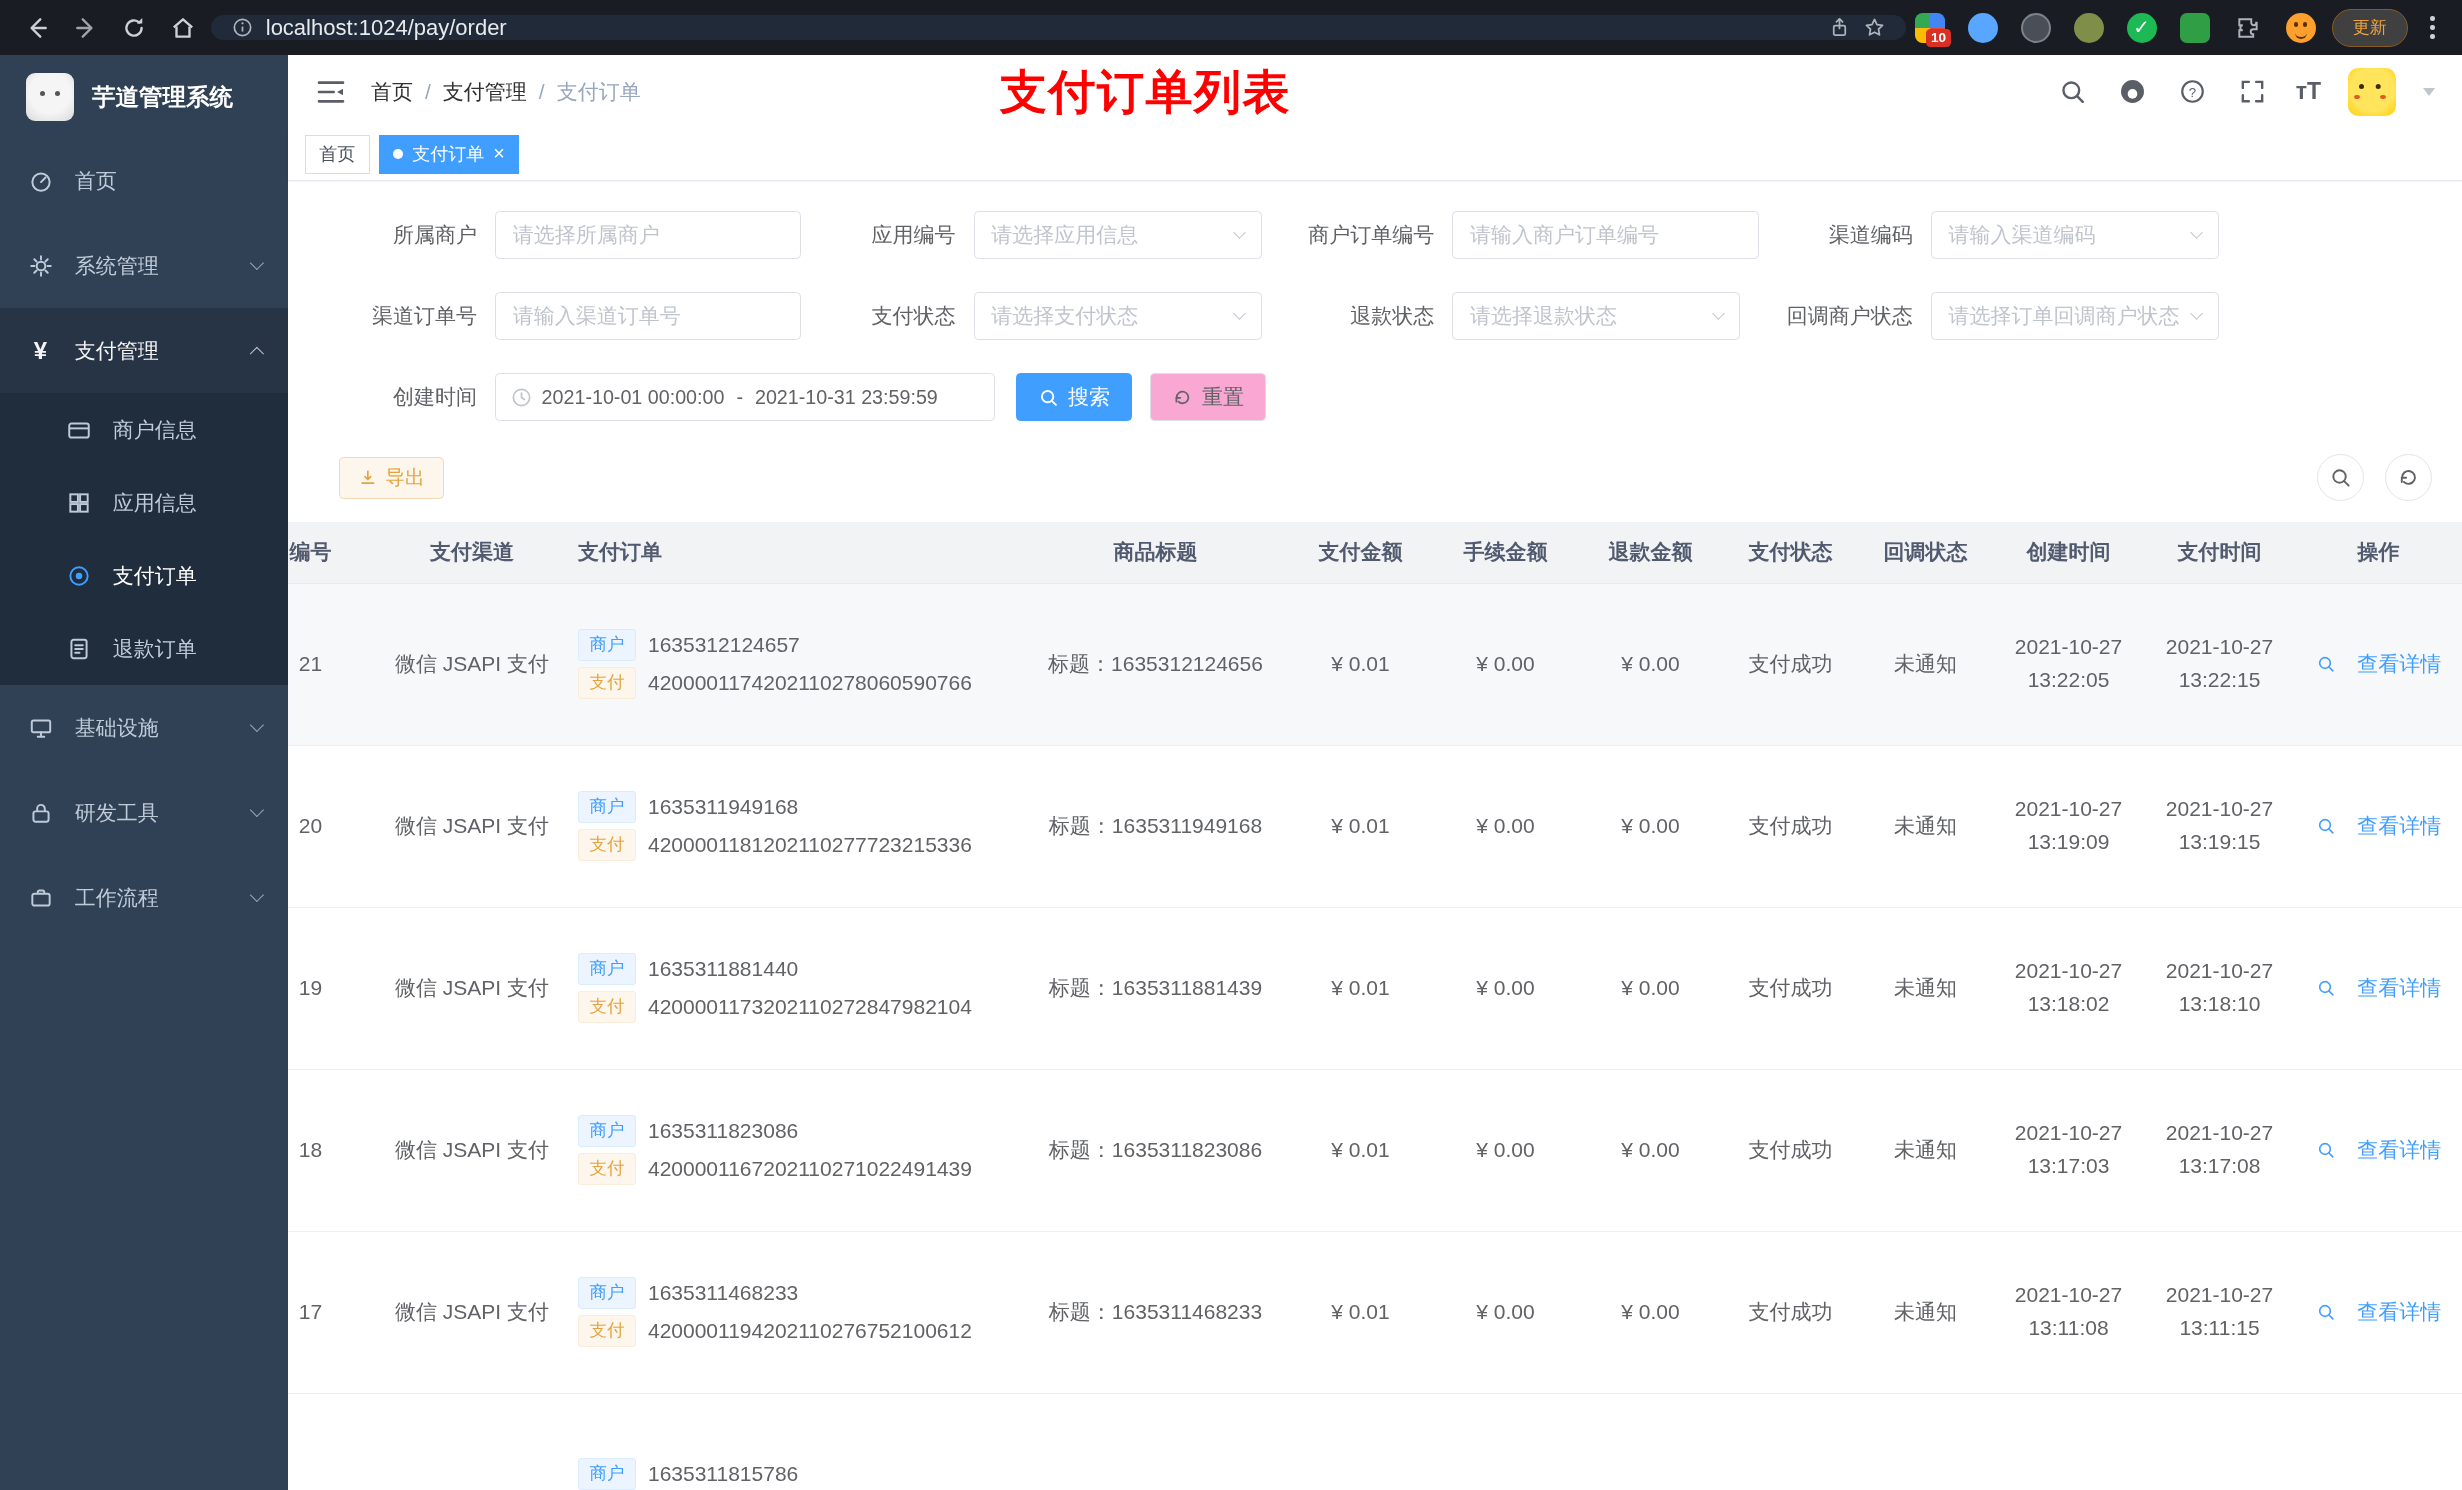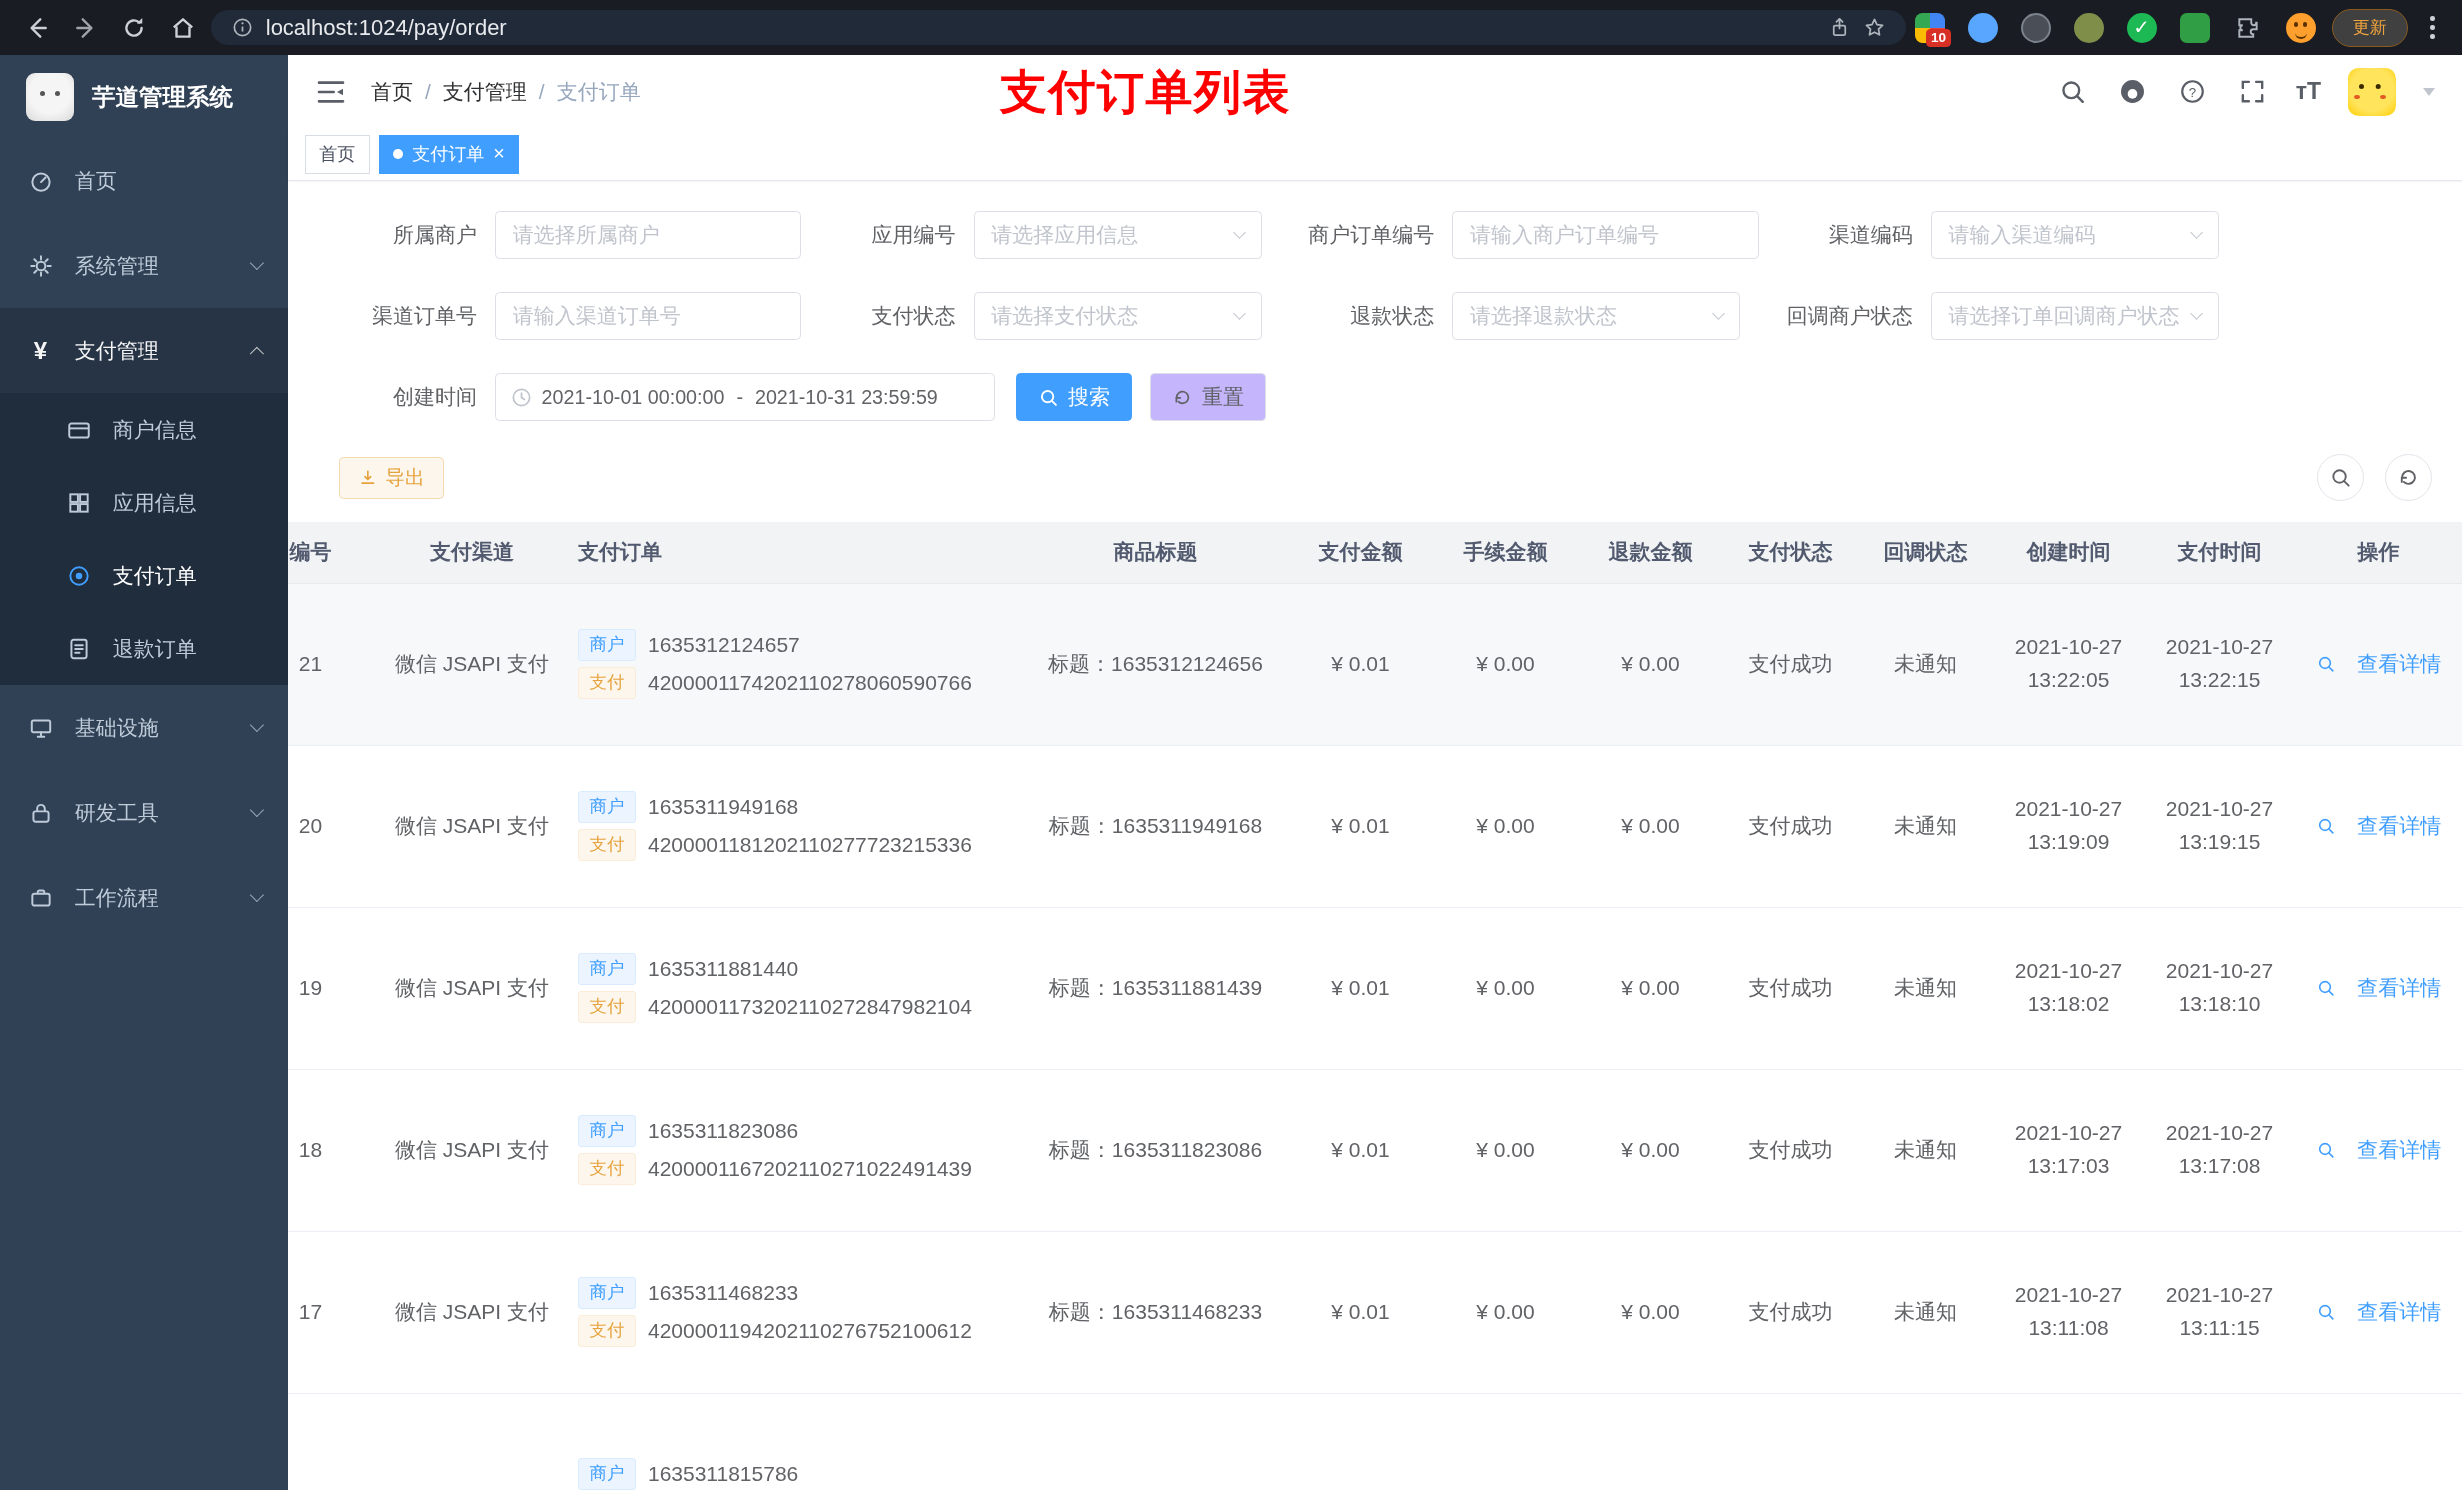--- a/index.html
+++ b/index.html
@@ -3,21 +3,21 @@
 <meta charset="utf-8">
 <style>
   * { margin:0; padding:0; box-sizing:border-box; }
   html,body { width:2462px; height:1490px; overflow:hidden; background:#fff;
     font-family:"Liberation Sans","DejaVu Sans",sans-serif; }
 
   
   .chrome { height:55px; background:#191c22; display:flex; align-items:center; padding:0 16.7px; gap:7.6px; }
   .nav-btn { width:41px; height:41px; border-radius:50%; display:flex; align-items:center; justify-content:center; color:#cdd1d6; flex-shrink:0; cursor:pointer; }
   .nav-btn svg { width:26px; height:26px; }
-  .omnibox { flex:1; height:35px; background:#212a38; border-radius:20.4px; display:flex; align-items:center; padding:0 19.7px; gap:12px; color:#e8eaed; font-size:22px; min-width:0; cursor:text; }
+  .omnibox { flex:1; height:25px; background:#212a38; border-radius:20.4px; display:flex; align-items:center; padding:0 19.7px; gap:12px; color:#e8eaed; font-size:22px; min-width:0; cursor:text; }
   .omnibox svg { width:23px; height:23px; flex-shrink:0; color:#aeb4bc; }
   .omnibox .url { white-space:nowrap; overflow:hidden; }
   .omnibox .spacer { flex:1; }
   .ext { display:flex; align-items:center; gap:23px; margin-left:1px; flex-shrink:0; }
   .ext-ic { width:30px; height:30px; border-radius:50%; position:relative; display:flex; align-items:center; justify-content:center; cursor:pointer; }
   .ext-colorful { background:conic-gradient(#4285f4 0 25%, #ea4335 0 50%, #fbbc05 0 75%, #34a853 0); border-radius:7.6px; }
   .ext-badge { position:absolute; right:-6px; bottom:-4.5px; background:#d93025; color:#fff; font-size:13.6px; line-height:1; padding:2.3px 4.5px; border-radius:4.5px; font-weight:700; }
   .ext-drop { background:#58a6ff; }
   .ext-dark { background:#4a4f57; border:2.3px solid #7b828c; }
   .ext-olive { background:#7f8f4a; }
@@ -93,21 +93,21 @@
   .ph { color:#c0c4cc; white-space:nowrap; overflow:hidden; }
   .sel-caret { width:9px; height:9px; border-right:1.5px solid #c0c4cc; border-bottom:1.5px solid #c0c4cc; transform:rotate(45deg); margin-left:auto; margin-top:-4.5px; flex-shrink:0; }
 
   .date-row { display:flex; align-items:center; margin-top:33px; }
   .date-row > label { width:177px; text-align:right; padding-right:18px; font-size:21px; color:#606266; }
   .date-range { width:500px; height:48px; border:0.8px solid #dcdfe6; border-radius:4.5px; display:flex; align-items:center; padding:0 13.6px; gap:9px; font-size:19.7px; color:#606266; cursor:text; }
   .date-range svg { width:23px; height:23px; color:#c0c4cc; flex-shrink:0; }
   .date-range .dv { white-space:nowrap; }
   .date-range .dash { color:#606266; padding:0 3px; }
 
-  .btn { height:48px; border-radius:4.5px; border:0.8px solid #dcdfe6; background:#c4b5fd; color:#606266; font-size:21px; display:inline-flex; align-items:center; justify-content:center; gap:9px; padding:0 21px; cursor:pointer; font-family:inherit; }
+  .btn { height:48px; border-radius:4.5px; border:0.8px solid #dcdfe6; background:#f9a8d4; color:#606266; font-size:21px; display:inline-flex; align-items:center; justify-content:center; gap:9px; padding:0 21px; cursor:pointer; font-family:inherit; }
   .btn svg { width:21px; height:21px; }
   .btn-primary { background:#409eff; border-color:#409eff; color:#fff; }
   .btn-search { margin-left:21px; }
   .btn-reset { margin-left:18px; }
 
   .toolbar-row { display:flex; align-items:center; margin-top:33px; }
   .btn-export { height:42px; font-size:19.7px; color:#e6a23c; background:#fdf6ec; border:0.8px solid #f5dab1; border-radius:4.5px; display:inline-flex; align-items:center; gap:7.6px; padding:0 18px; margin-left:21px; cursor:pointer; }
   .btn-export svg { width:19.7px; height:19.7px; }
   .toolbar-right { margin-left:auto; display:flex; align-items:center; gap:21px; }
   .circle-btn { width:47px; height:47px; border-radius:50%; border:0.8px solid #e2e5ea; background:#fff; color:#606266; display:flex; align-items:center; justify-content:center; cursor:pointer; }

